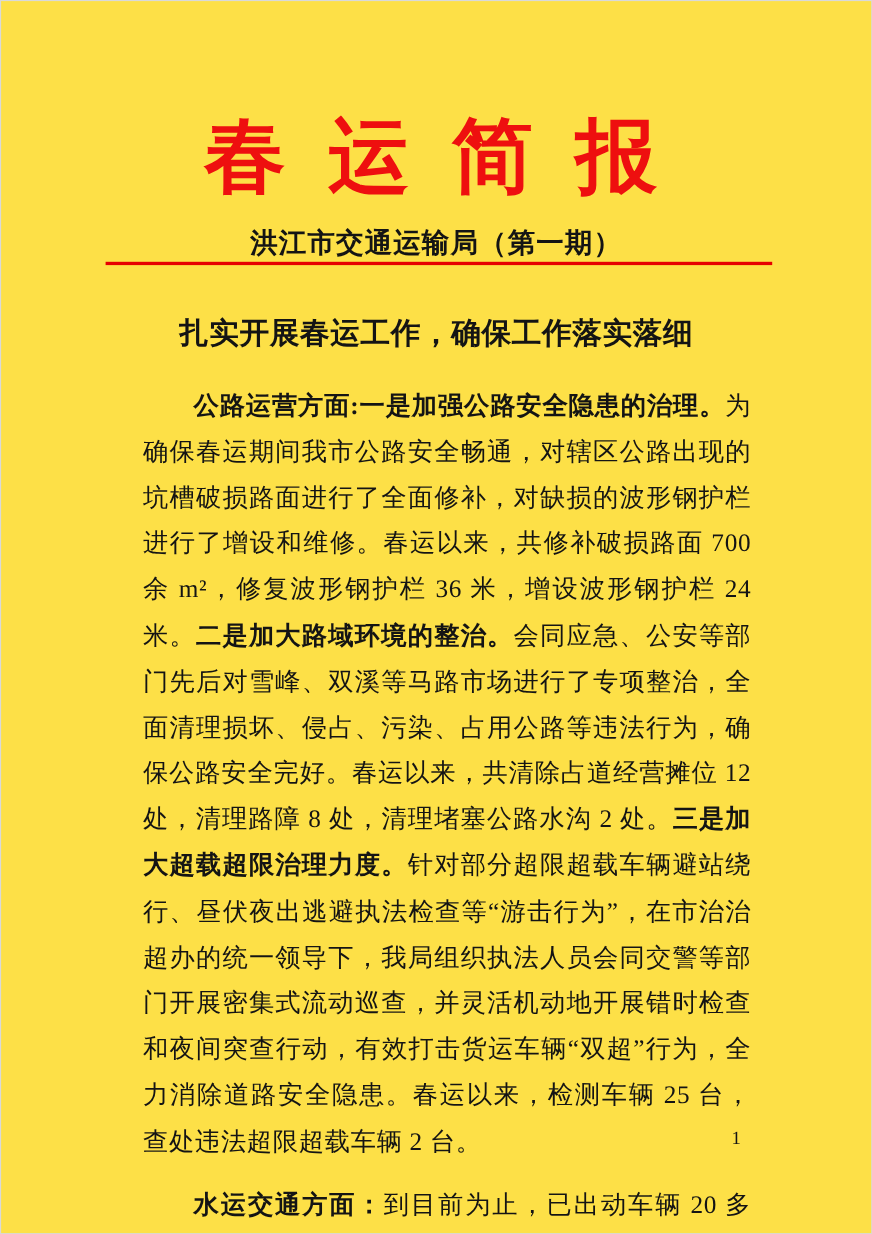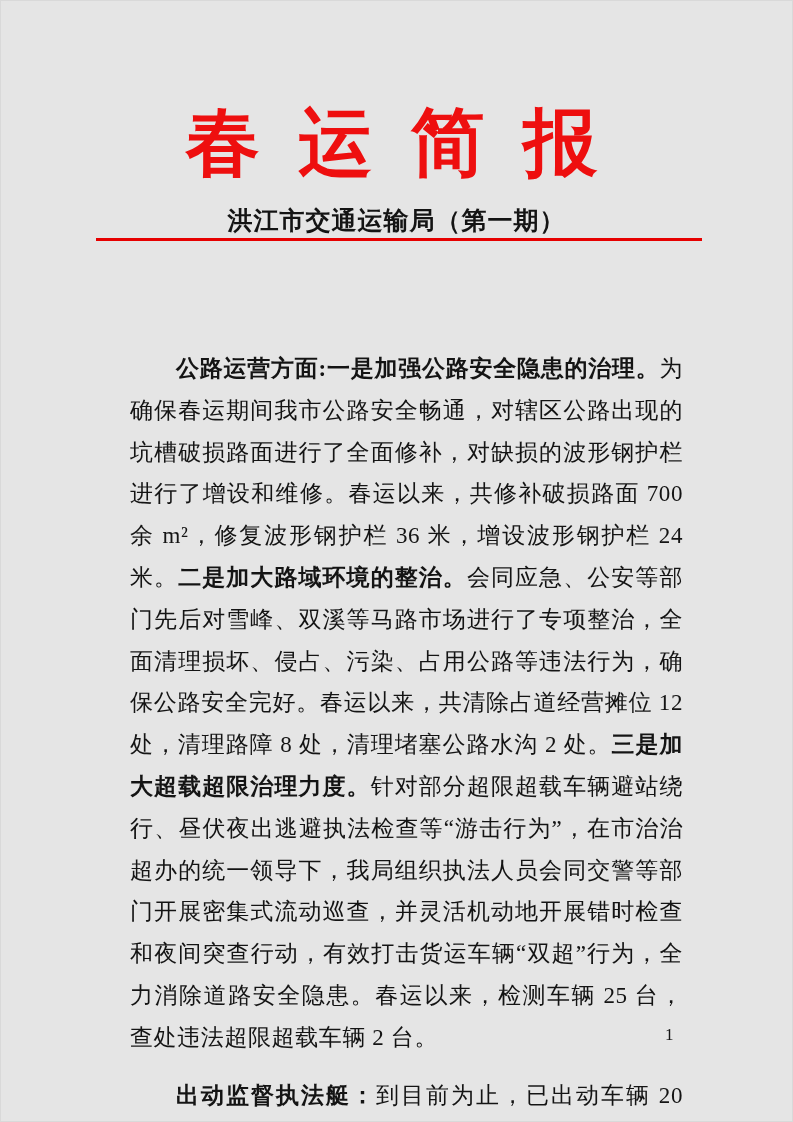--- a/index.html
+++ b/index.html
@@ -4,21 +4,21 @@
 <style>
   * { margin: 0; padding: 0; box-sizing: border-box; }
   html, body { background: #ffffff; }
   body { font-family: "Liberation Serif", "DejaVu Serif", serif; }
 
   .page {
     position: relative;
     width: 793px;
     height: 1122px;
     margin: 0 auto;
-    background: #e5e5e5;
+    background: #fde047;
     border: 1px solid #d9d9d9;
     overflow: hidden;
     color: #141414;
   }
 
   .masthead-title {
     position: absolute;
     top: 94px;
     left: 0;
     width: 100%;
@@ -99,21 +99,22 @@
 <div class="page">
 
   <div class="masthead-title" style="color: rgb(238, 15, 15);">春 运 简 报</div>
 
   <div class="masthead-info">
     <span class="issuer">洪江市交通运输局（第一期）</span>
   </div>
 
   <hr class="masthead-rule" style="background: rgb(230, 0, 0);">
 
+  <div class="article-heading">扎实开展春运工作，确保工作落实落细</div>
 
   <div class="article-body">
       <p class="para"><span class="run bold">公路运营方面:一是加强公路安全隐患的治理。</span><span class="run">为确保春运期间我市公路安全畅通，对辖区公路出现的坑槽破损路面进行了全面修补，对缺损的波形钢护栏进行了增设和维修。春运以来，共修补破损路面 700 余 m²，修复波形钢护栏 36 米，增设波形钢护栏 24 米。</span><span class="run bold">二是加大路域环境的整治。</span><span class="run">会同应急、公安等部门先后对雪峰、双溪等马路市场进行了专项整治，全面清理损坏、侵占、污染、占用公路等违法行为，确保公路安全完好。春运以来，共清除占道经营摊位 12 处，清理路障 8 处，清理堵塞公路水沟 2 处。</span><span class="run bold">三是加大超载超限治理力度。</span><span class="run">针对部分超限超载车辆避站绕行、昼伏夜出逃避执法检查等“游击行为”，在市治治超办的统一领导下，我局组织执法人员会同交警等部门开展密集式流动巡查，并灵活机动地开展错时检查和夜间突查行动，有效打击货运车辆“双超”行为，全力消除道路安全隐患。春运以来，检测车辆 25 台，查处违法超限超载车辆 2 台。</span></p>
-      <p class="para"><span class="run bold">出动监督执法艇：</span><span class="run">到目前为止，已出动车辆 20 多台次，出动监督执法艇 10 艘次，出动工作人员 140 人次，检查渡</span></p>
+      <p class="para"><span class="run bold">水运交通方面：</span><span class="run">到目前为止，已出动车辆 20 多台次，出动监督执法艇 10 艘次，出动工作人员 140 人次，检查渡</span></p>
     </div>
 
   <div class="page-number">1</div>
 
 </div>
 
 </body></html>

